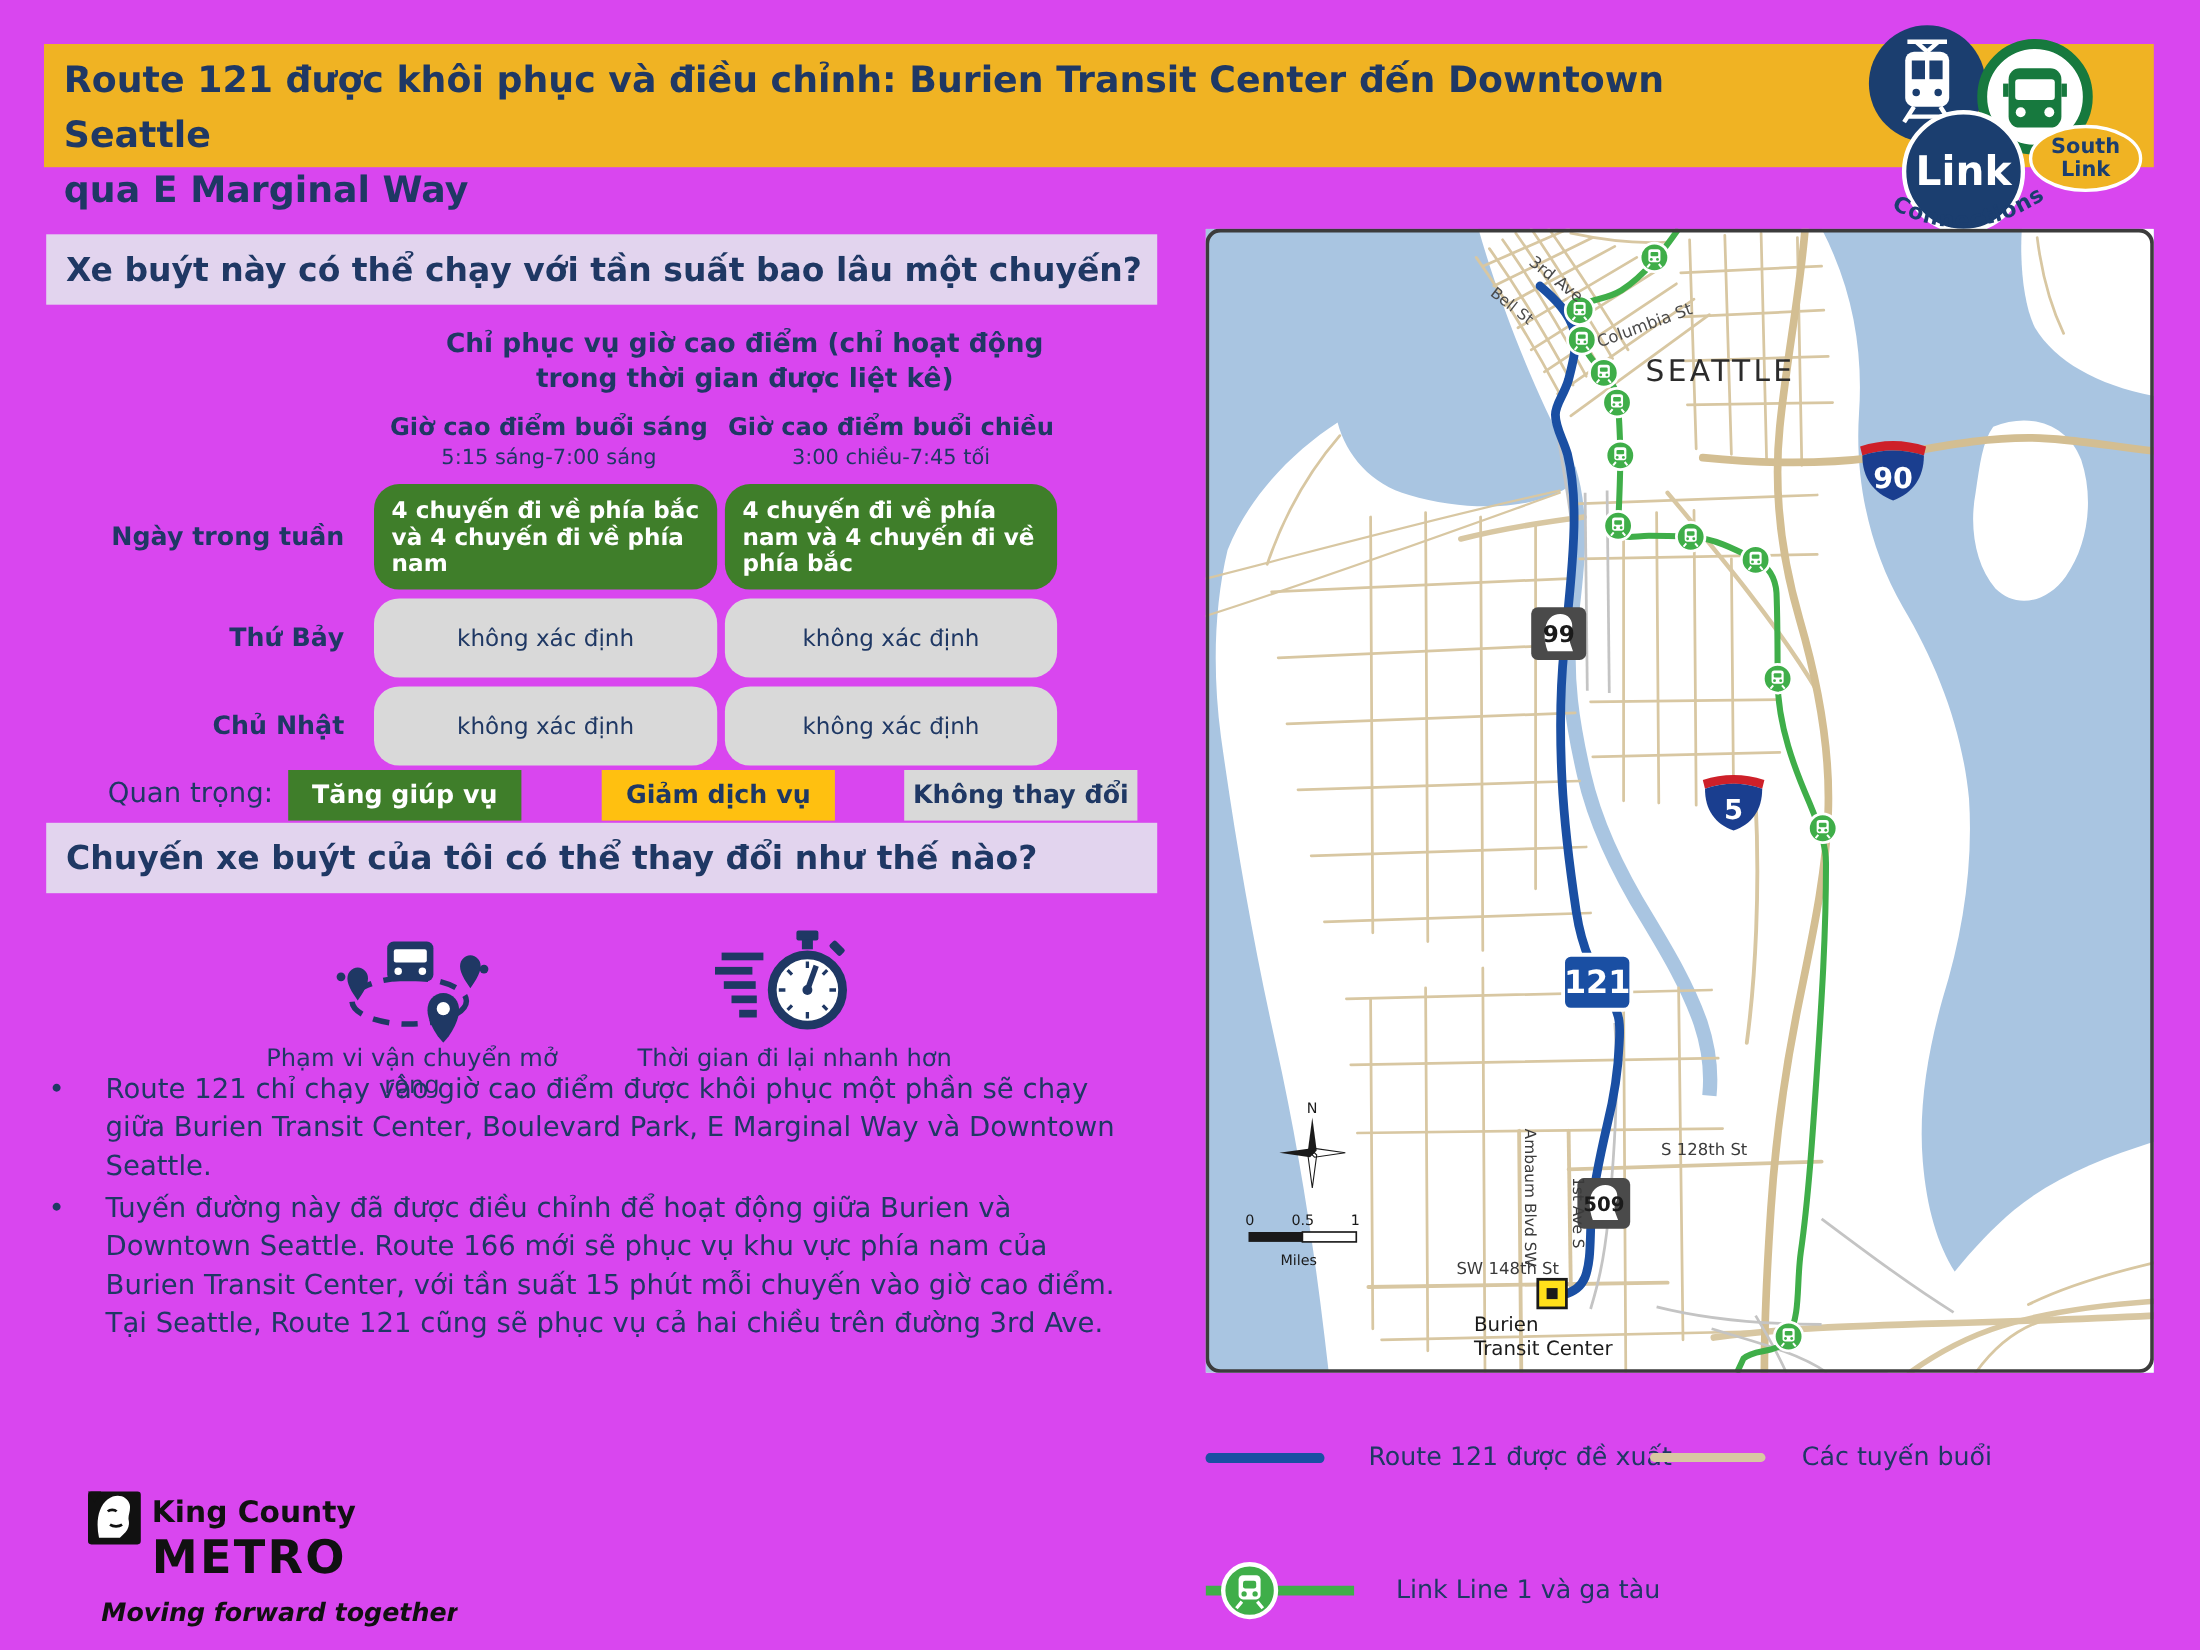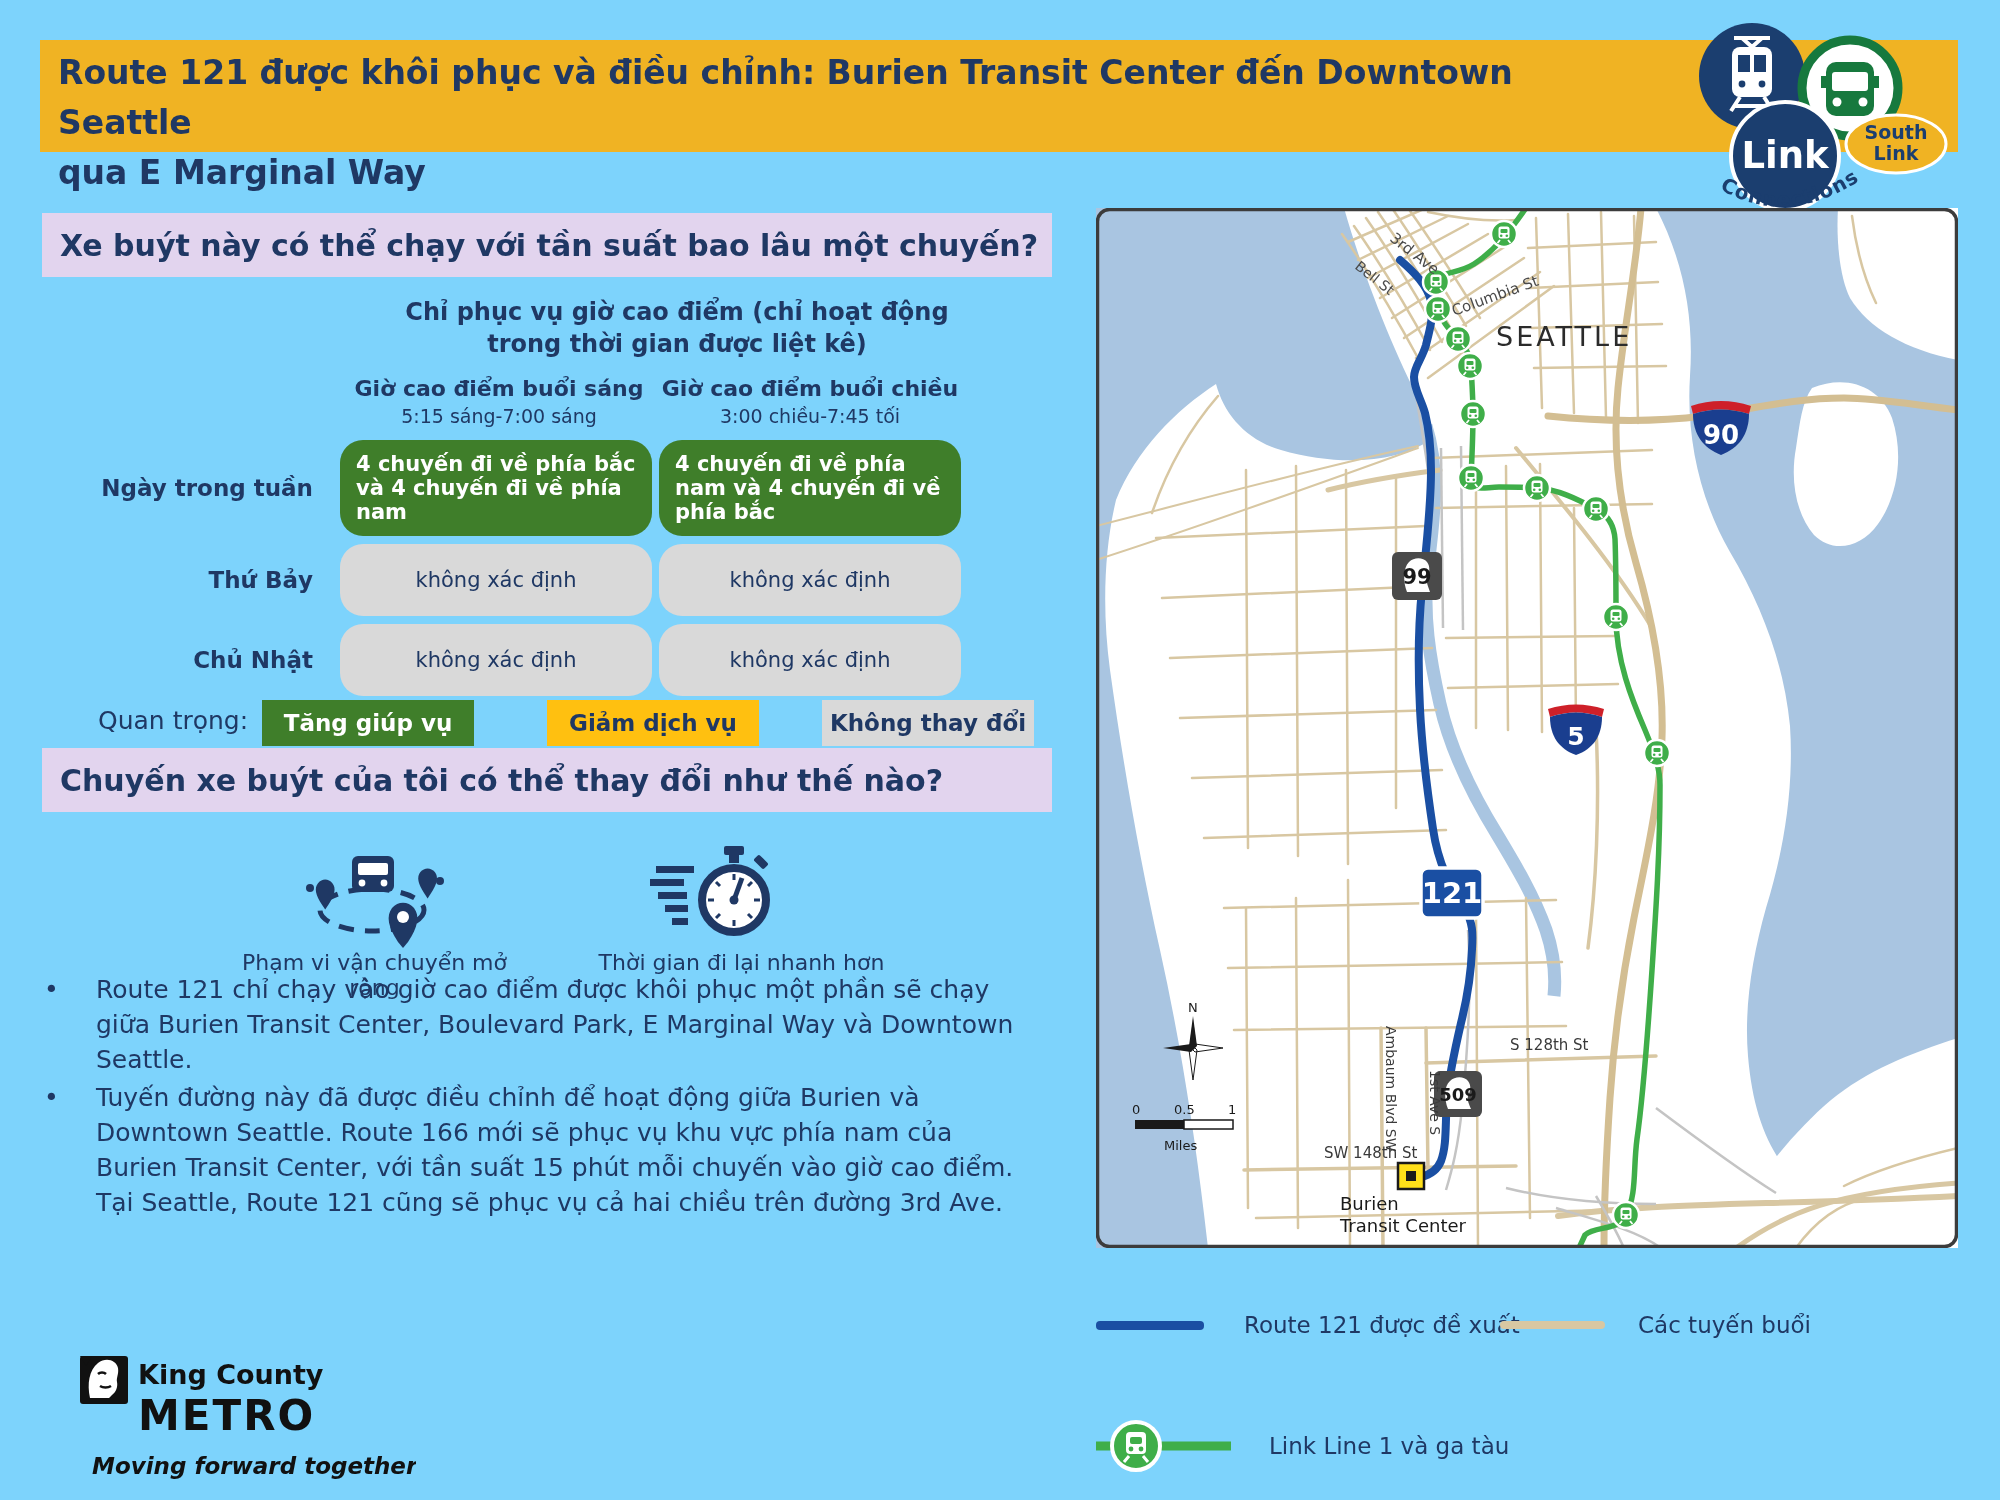--- a/index.html
+++ b/index.html
@@ -1,16 +1,16 @@
 <!DOCTYPE html>
 <html><head>
 <meta charset="utf-8">
 <style>
   html,body{margin:0;padding:0;background:#fff;}
-  #page{position:relative;width:2000px;height:1500px;background:#7dd3fc;overflow:hidden;
+  #page{position:relative;width:2000px;height:1500px;background:#d946ef;overflow:hidden;
         font-family:"DejaVu Sans","Liberation Sans",sans-serif;color:#1F3864;}
   .abs{position:absolute;}
   
   .banner{left:40px;top:40px;width:1918px;height:112px;background:#F0B323;}
   .title{left:58px;top:48px;width:1500px;font-size:33px;font-weight:bold;color:#1F3864;line-height:50px;}
   .logo-cluster{left:1690px;top:18px;width:270px;height:200px;text-align:right;}
   
   .qbar{left:42px;width:1010px;height:64px;background:#E2D4EE;display:flex;align-items:center;}
   .qbar span{padding-left:18px;font-size:30px;font-weight:bold;color:#1F3864;}
   
@@ -164,21 +164,21 @@
         <rect x="106" y="24" width="14" height="8" rx="2" transform="rotate(45 113 28)"></rect>
       </g>
       <circle cx="86" cy="66" r="32" fill="#fff" stroke="#1F3864" stroke-width="8"></circle>
       <g stroke="#1F3864" stroke-width="3">
         <path d="M86,40 L86,46 M86,86 L86,92 M60,66 L66,66 M106,66 L112,66 M68,48 L72,52 M100,80 L104,84 M104,48 L100,52 M72,80 L68,84"></path>
       </g>
       <line x1="86" y1="66" x2="94" y2="44" stroke="#1F3864" stroke-width="5"></line>
       <circle cx="86" cy="66" r="4.5" fill="#1F3864"></circle>
     </svg>
   </div>
-  <div class="abs feat-cap" style="left:594px;width:295px;">Thời gian đi lại nhanh hơn</div>
+  <div class="abs feat-cap" style="left:575px;width:295px;">Thời gian đi lại nhanh hơn</div>
 
   <div class="abs bullets">
     <div>Route 121 chỉ chạy vào giờ cao điểm được khôi phục một phần sẽ chạy giữa Burien Transit Center, Boulevard Park, E Marginal Way và Downtown Seattle.</div>
     <div>Tuyến đường này đã được điều chỉnh để hoạt động giữa Burien và Downtown Seattle. Route 166 mới sẽ phục vụ khu vực phía nam của Burien Transit Center, với tần suất 15 phút mỗi chuyến vào giờ cao điểm. Tại Seattle, Route 121 cũng sẽ phục vụ cả hai chiều trên đường 3rd Ave.</div>
   </div>
 
   <div class="abs mapbox">
     <svg width="862" height="1040" viewBox="0 0 862 1040">
       <rect x="0" y="0" width="862" height="1040" fill="#FFFFFF"></rect>
 

